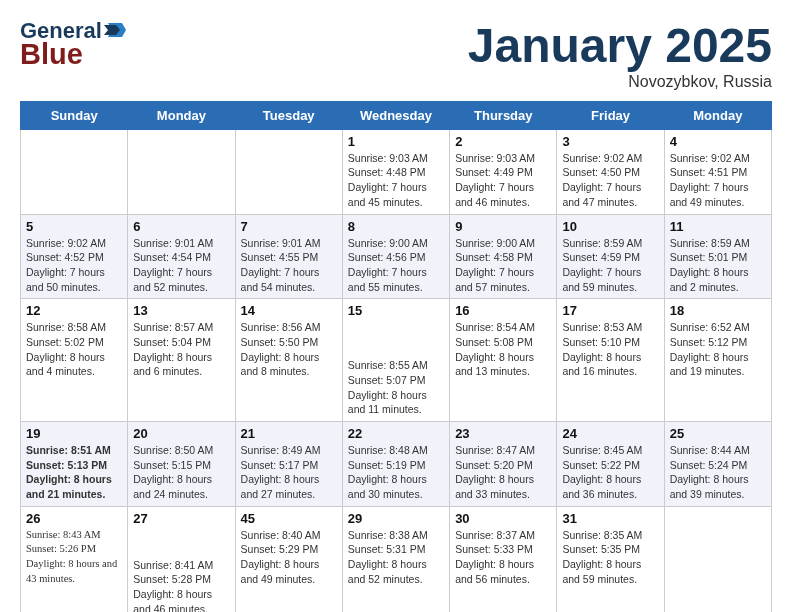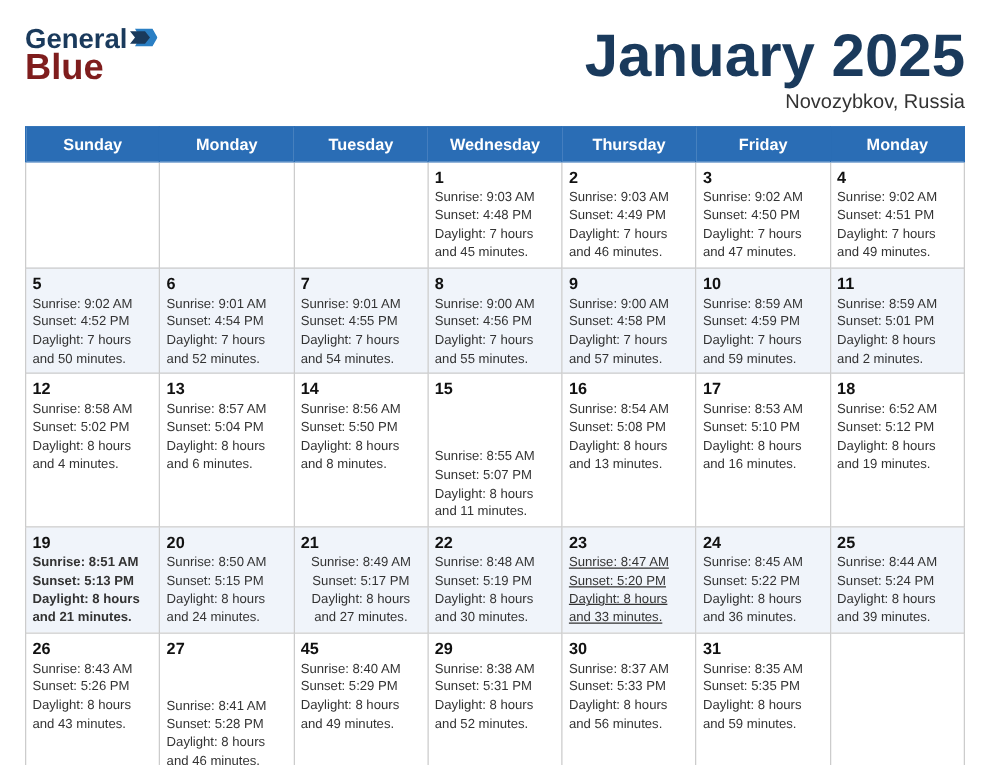--- a/index.html
+++ b/index.html
@@ -233,53 +233,53 @@
 Daylight: 8 hours and 21 minutes.</div>
         </td>
         <td>
           <span class="day-number">20</span>
           <div class="day-info" style="white-space: pre-line;">Sunrise: 8:50 AM
 Sunset: 5:15 PM
 Daylight: 8 hours and 24 minutes.</div>
         </td>
         <td>
           <span class="day-number">21</span>
-          <div class="day-info" style="white-space: pre-line; text-align: center;">Sunrise: 8:49 AM
+          <div class="day-info" style="white-space: pre-line;">Sunrise: 8:49 AM
 Sunset: 5:17 PM
 Daylight: 8 hours and 27 minutes.</div>
         </td>
         <td>
           <span class="day-number">22</span>
           <div class="day-info" style="white-space: pre-line;">Sunrise: 8:48 AM
 Sunset: 5:19 PM
 Daylight: 8 hours and 30 minutes.</div>
         </td>
         <td>
           <span class="day-number">23</span>
-          <div class="day-info" style="white-space: pre-line; text-decoration: underline;">Sunrise: 8:47 AM
+          <div class="day-info" style="white-space: pre-line;">Sunrise: 8:47 AM
 Sunset: 5:20 PM
 Daylight: 8 hours and 33 minutes.</div>
         </td>
         <td>
           <span class="day-number">24</span>
           <div class="day-info" style="white-space: pre-line;">Sunrise: 8:45 AM
 Sunset: 5:22 PM
 Daylight: 8 hours and 36 minutes.</div>
         </td>
         <td>
           <span class="day-number">25</span>
           <div class="day-info" style="white-space: pre-line;">Sunrise: 8:44 AM
 Sunset: 5:24 PM
 Daylight: 8 hours and 39 minutes.</div>
         </td>
       </tr>
       <tr>
         <td>
           <span class="day-number">26</span>
-          <div class="day-info" style="white-space: pre-line;">Sunrise: 8:43 AM
+          <div class="day-info" style="white-space: pre-line; font-family: Liberation Serif, serif;">Sunrise: 8:43 AM
 Sunset: 5:26 PM
 Daylight: 8 hours and 43 minutes.</div>
         </td>
         <td>
           <span class="day-number">27</span>
           <div class="day-info" style="white-space: pre-line; margin-top: 32px;">Sunrise: 8:41 AM
 Sunset: 5:28 PM
 Daylight: 8 hours and 46 minutes.</div>
         </td>
         <td>

